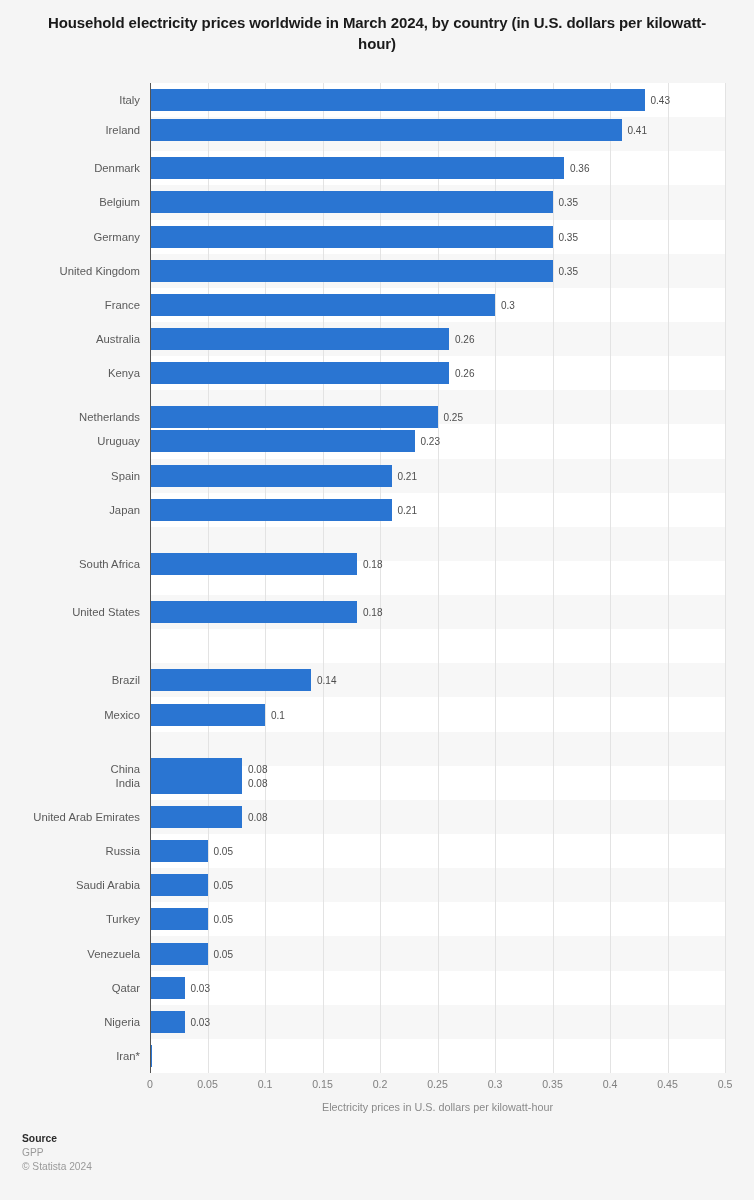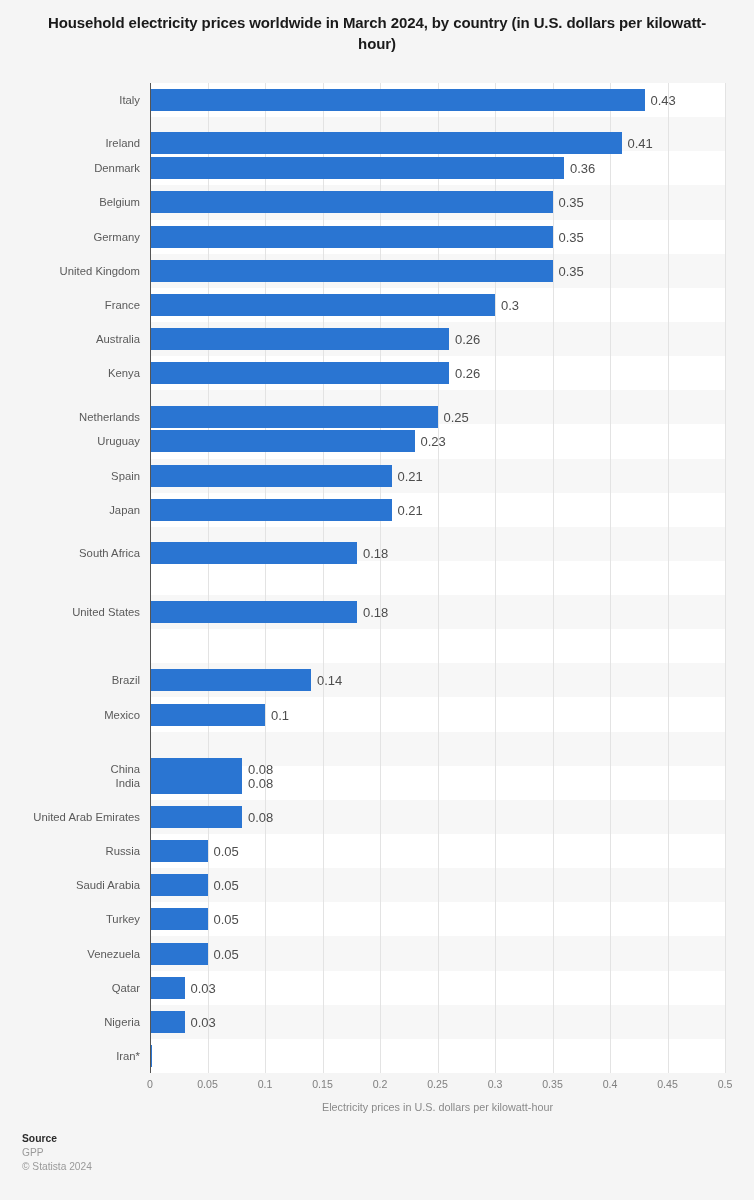--- a/index.html
+++ b/index.html
@@ -113,21 +113,21 @@
     left: 150px;
     top: 50%;
     transform: translateY(-50%);
     height: 22px;
     background: #2a75d2;
   }
   .val-label {
     position: absolute;
     top: 50%;
     transform: translateY(-50%);
-    font-size: 13px;
+    font-size: 10px;
     color: #4d4d4d;
     white-space: nowrap;
   }
 
   
   .xaxis-ticks {
     position: absolute;
     left: 0;
     top: 1078px;
     width: 754px;
@@ -236,21 +236,21 @@
           <div class="gridline" style="left: 575px;"></div>
         </div>
     </div>
     <div class="axis-y-line"></div>
     <div class="rows" id="rows">
         <div class="row" style="top: 0px; height: 34.1379px;">
           <div class="cat-label">Italy</div>
           <div class="bar" style="width: 494.5px; background: rgb(42, 117, 210);"></div>
           <div class="val-label" style="left: 650.5px;">0.43</div>
         </div>
-        <div class="row" style="top: 43px; height: 34.1379px;">
+        <div class="row" style="top: 30px; height: 34.1379px;">
           <div class="cat-label">Ireland</div>
           <div class="bar" style="width: 471.5px; background: rgb(42, 117, 210);"></div>
           <div class="val-label" style="left: 627.5px;">0.41</div>
         </div>
         <div class="row" style="top: 68.2759px; height: 34.1379px;">
           <div class="cat-label">Denmark</div>
           <div class="bar" style="width: 414px; background: rgb(42, 117, 210);"></div>
           <div class="val-label" style="left: 570px;">0.36</div>
         </div>
         <div class="row" style="top: 102.414px; height: 34.1379px;">
@@ -296,21 +296,21 @@
         <div class="row" style="top: 375.517px; height: 34.1379px;">
           <div class="cat-label">Spain</div>
           <div class="bar" style="width: 241.5px; background: rgb(42, 117, 210);"></div>
           <div class="val-label" style="left: 397.5px;">0.21</div>
         </div>
         <div class="row" style="top: 409.655px; height: 34.1379px;">
           <div class="cat-label">Japan</div>
           <div class="bar" style="width: 241.5px; background: rgb(42, 117, 210);"></div>
           <div class="val-label" style="left: 397.5px;">0.21</div>
         </div>
-        <div class="row" style="top: 453px; height: 34.1379px; padding-left: 28px;">
+        <div class="row" style="top: 464px; height: 34.1379px; padding-left: 28px;">
           <div class="cat-label">South Africa</div>
           <div class="bar" style="width: 207px; background: rgb(42, 117, 210);"></div>
           <div class="val-label" style="left: 363px;">0.18</div>
         </div>
         <div class="row" style="top: 512.069px; height: 34.1379px;">
           <div class="cat-label">United States</div>
           <div class="bar" style="width: 207px; background: rgb(42, 117, 210);"></div>
           <div class="val-label" style="left: 363px;">0.18</div>
         </div>
         <div class="row" style="top: 580.345px; height: 34.1379px;">

